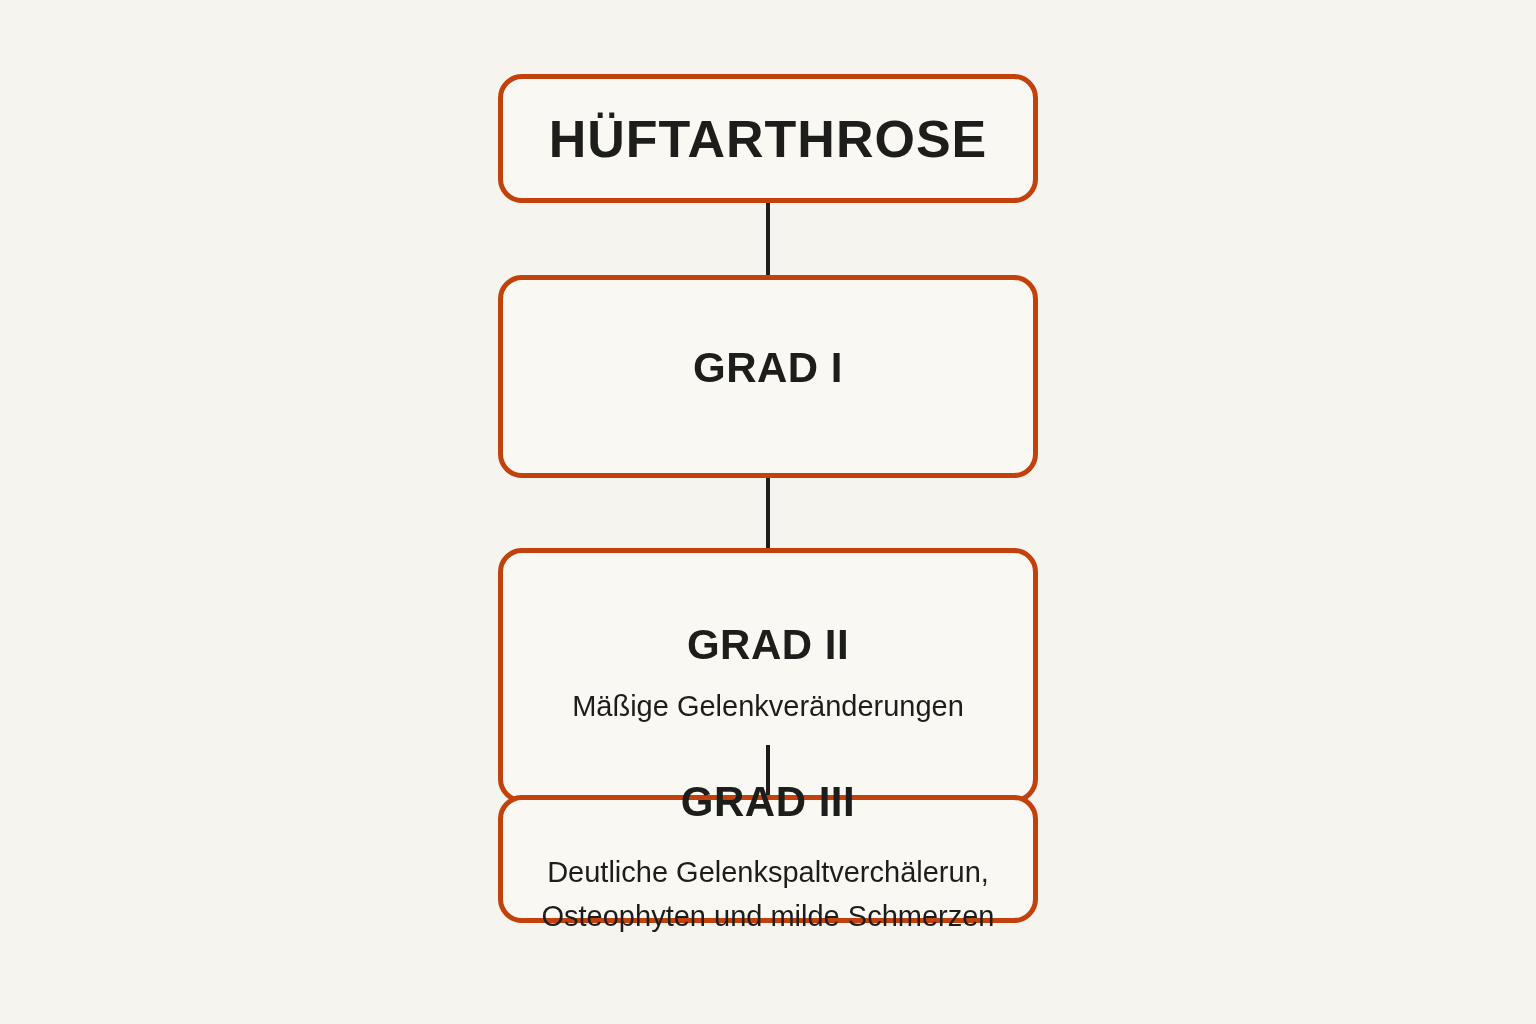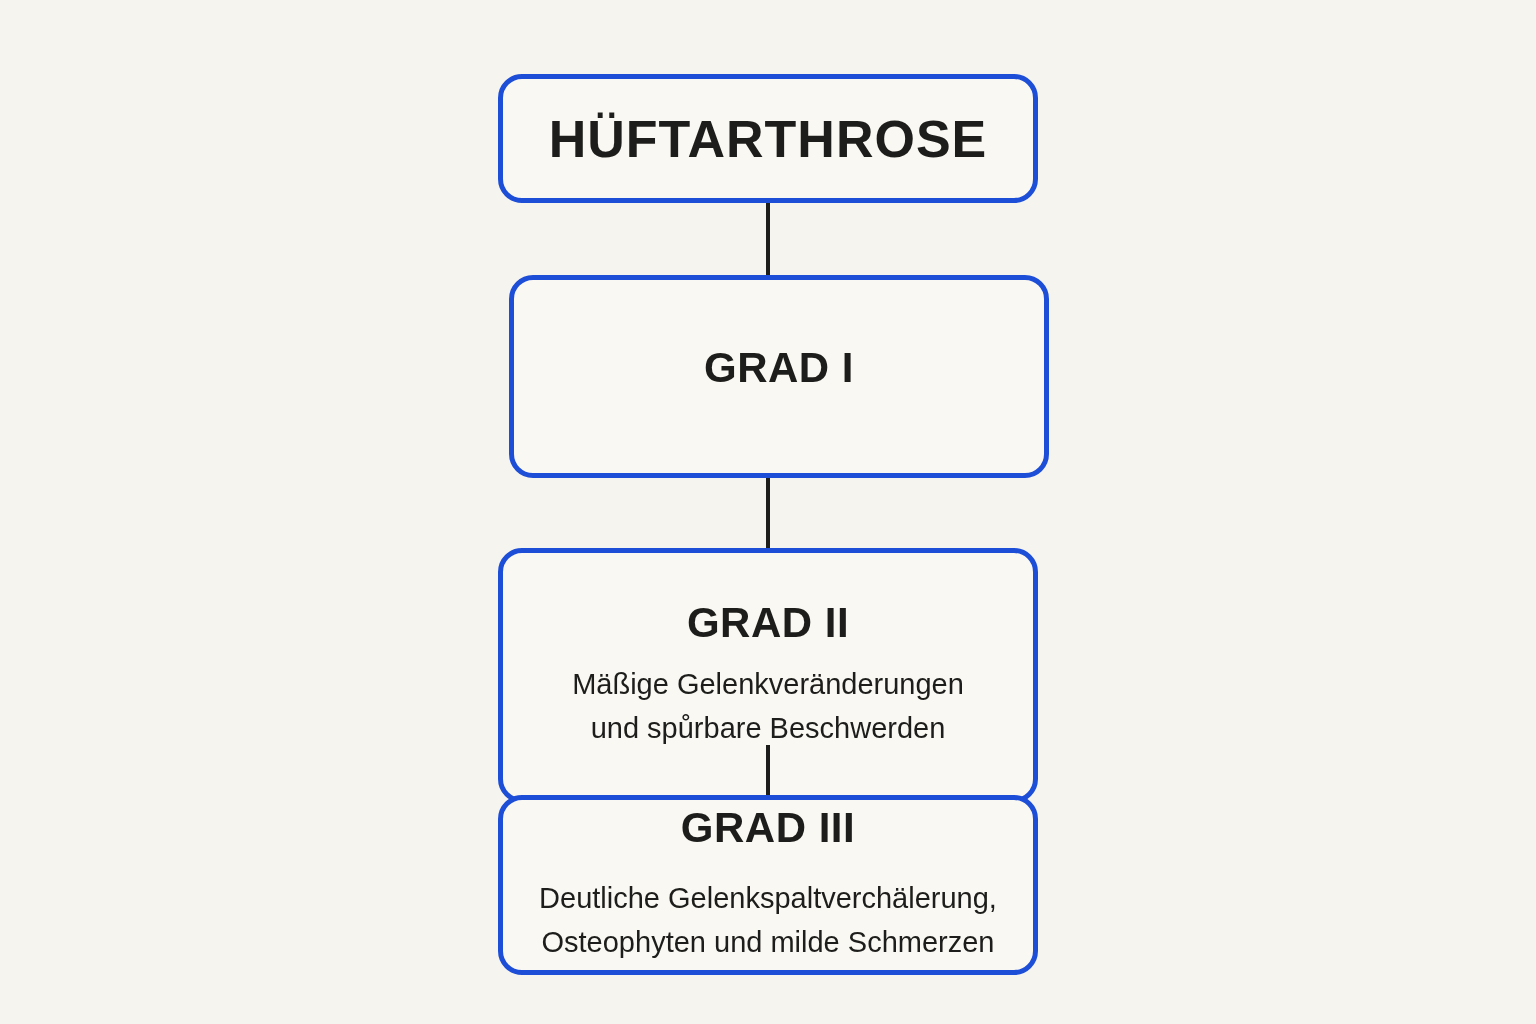--- a/index.html
+++ b/index.html
@@ -18,44 +18,43 @@
     position: relative;
     width: 1536px;
     height: 1024px;
   }
   .node-box {
     position: absolute;
     left: 498px;
     width: 540px;
     box-sizing: border-box;
     background: #faf8f2;
-    border: 5px solid #1d4ed8;
+    border: 5px solid #c2410c;
     border-radius: 24px;
     display: flex;
     flex-direction: column;
     align-items: center;
     justify-content: center;
     text-align: center;
   }
   .root-box {
     top: 74px;
     height: 129px;
   }
   .grade1-box {
     top: 275px;
     height: 203px;
-    margin-left: 11px;
   }
   .grade2-box {
     top: 548px;
     height: 255px;
   }
   .grade3-box {
     top: 795px;
-    height: 180px;
+    height: 128px;
     gap: 9px;
   }
   .root-title {
     font-size: 52px;
     font-weight: 700;
     letter-spacing: 1px;
     line-height: 1;
   }
   .grade-title {
     font-size: 42px;
@@ -93,27 +92,26 @@
   <div class="node-box grade1-box">
     <div class="grade-title">GRAD I</div>
   </div>
 
   <div class="connector connector-2"></div>
 
   <div class="node-box grade2-box">
     <div class="grade-title">GRAD II</div>
     <div class="grade-desc">
       <div>Mäßige Gelenkveränderungen</div>
-      <div>und spůrbare Beschwerden</div>
     </div>
   </div>
 
   <div class="connector connector-3"></div>
 
   <div class="node-box grade3-box">
     <div class="grade-title">GRAD III</div>
     <div class="grade-desc">
-      <div>Deutliche Gelenkspaltverchälerung,</div>
+      <div>Deutliche Gelenkspaltverchälerun,</div>
       <div>Osteophyten und milde Schmerzen</div>
     </div>
   </div>
 
 </div>
 
 </body></html>

